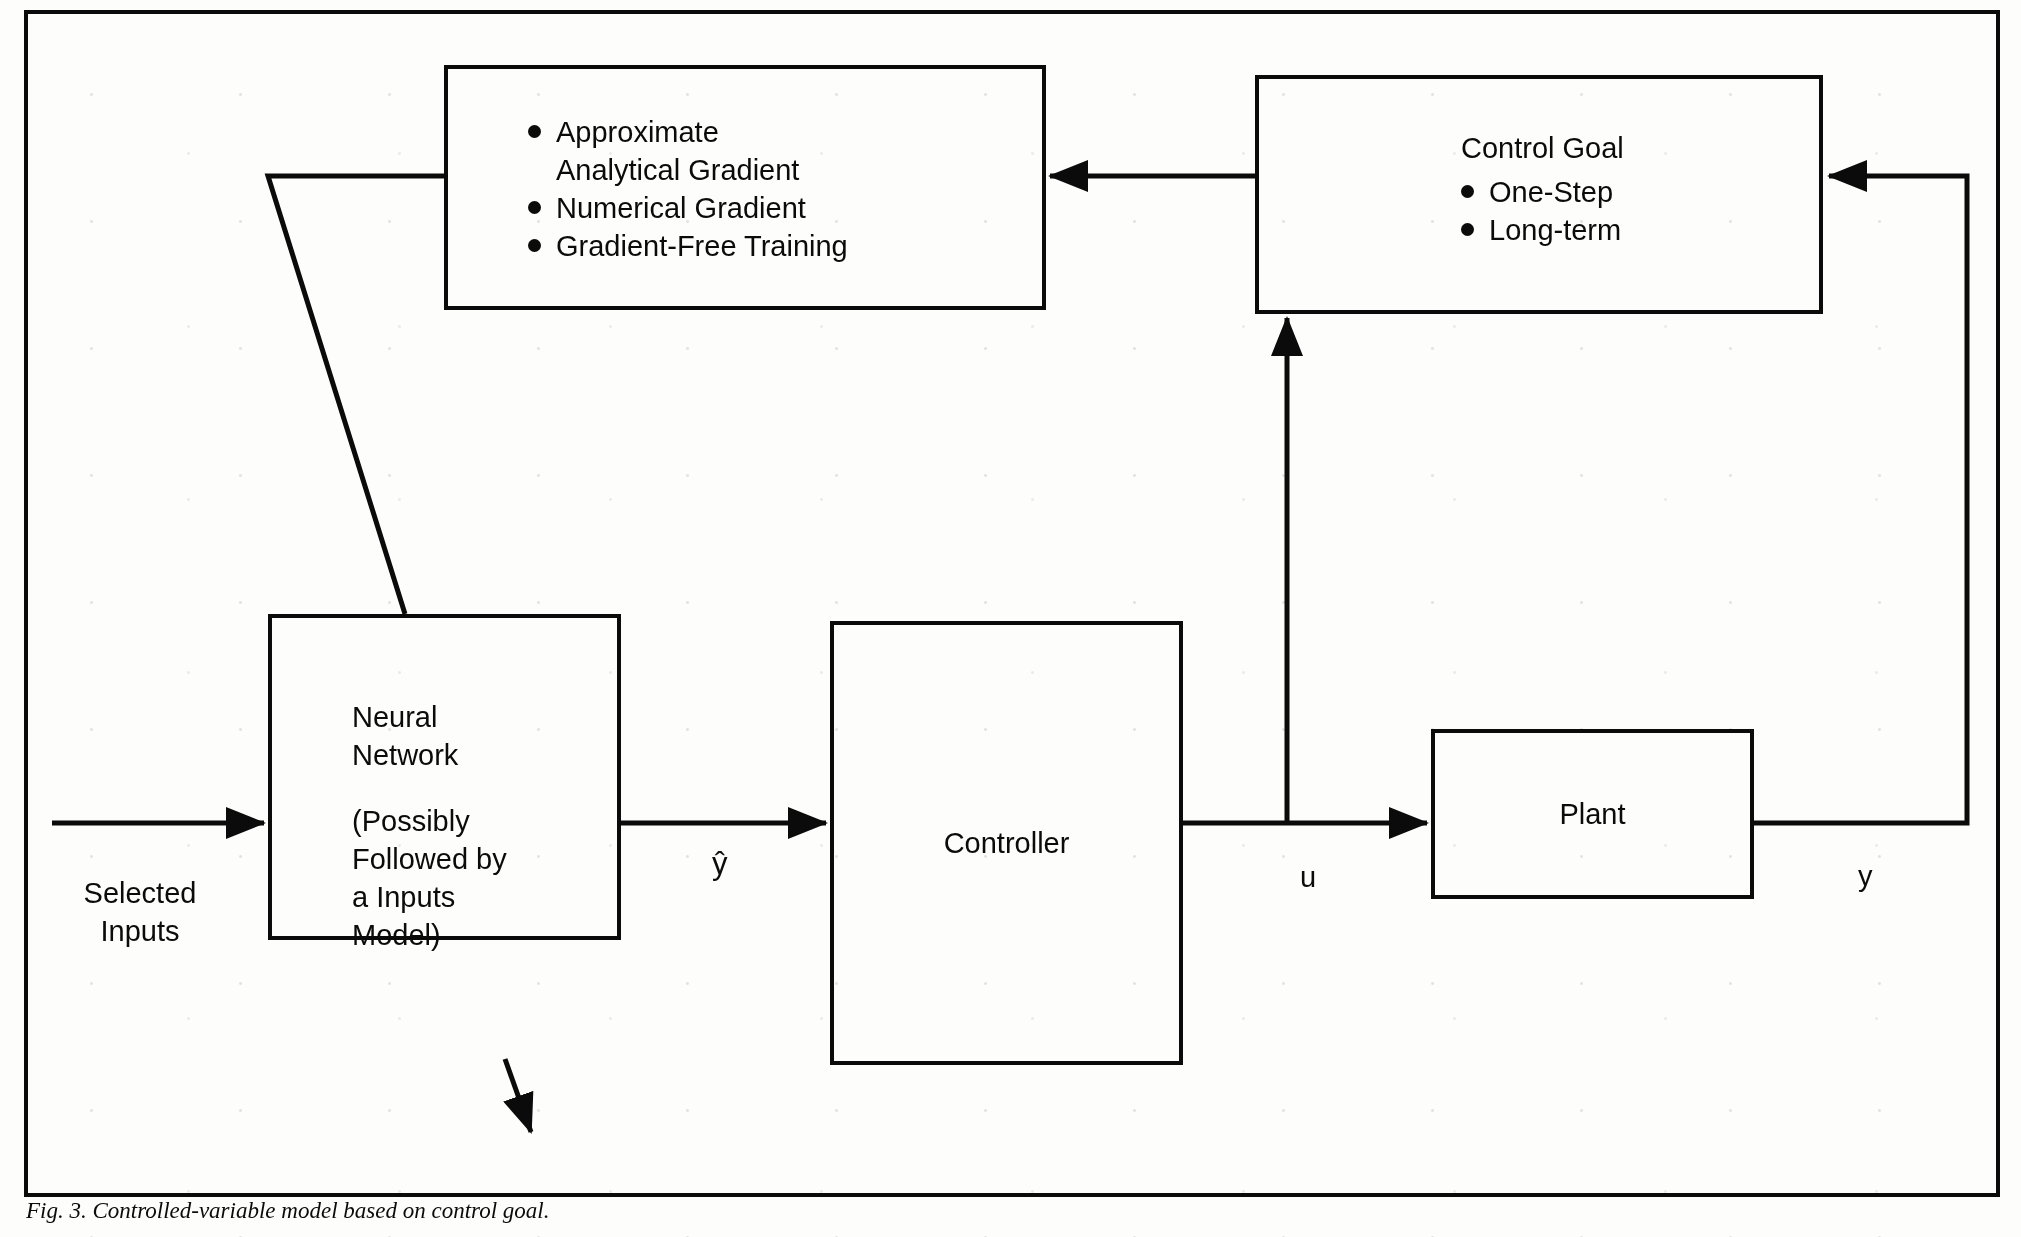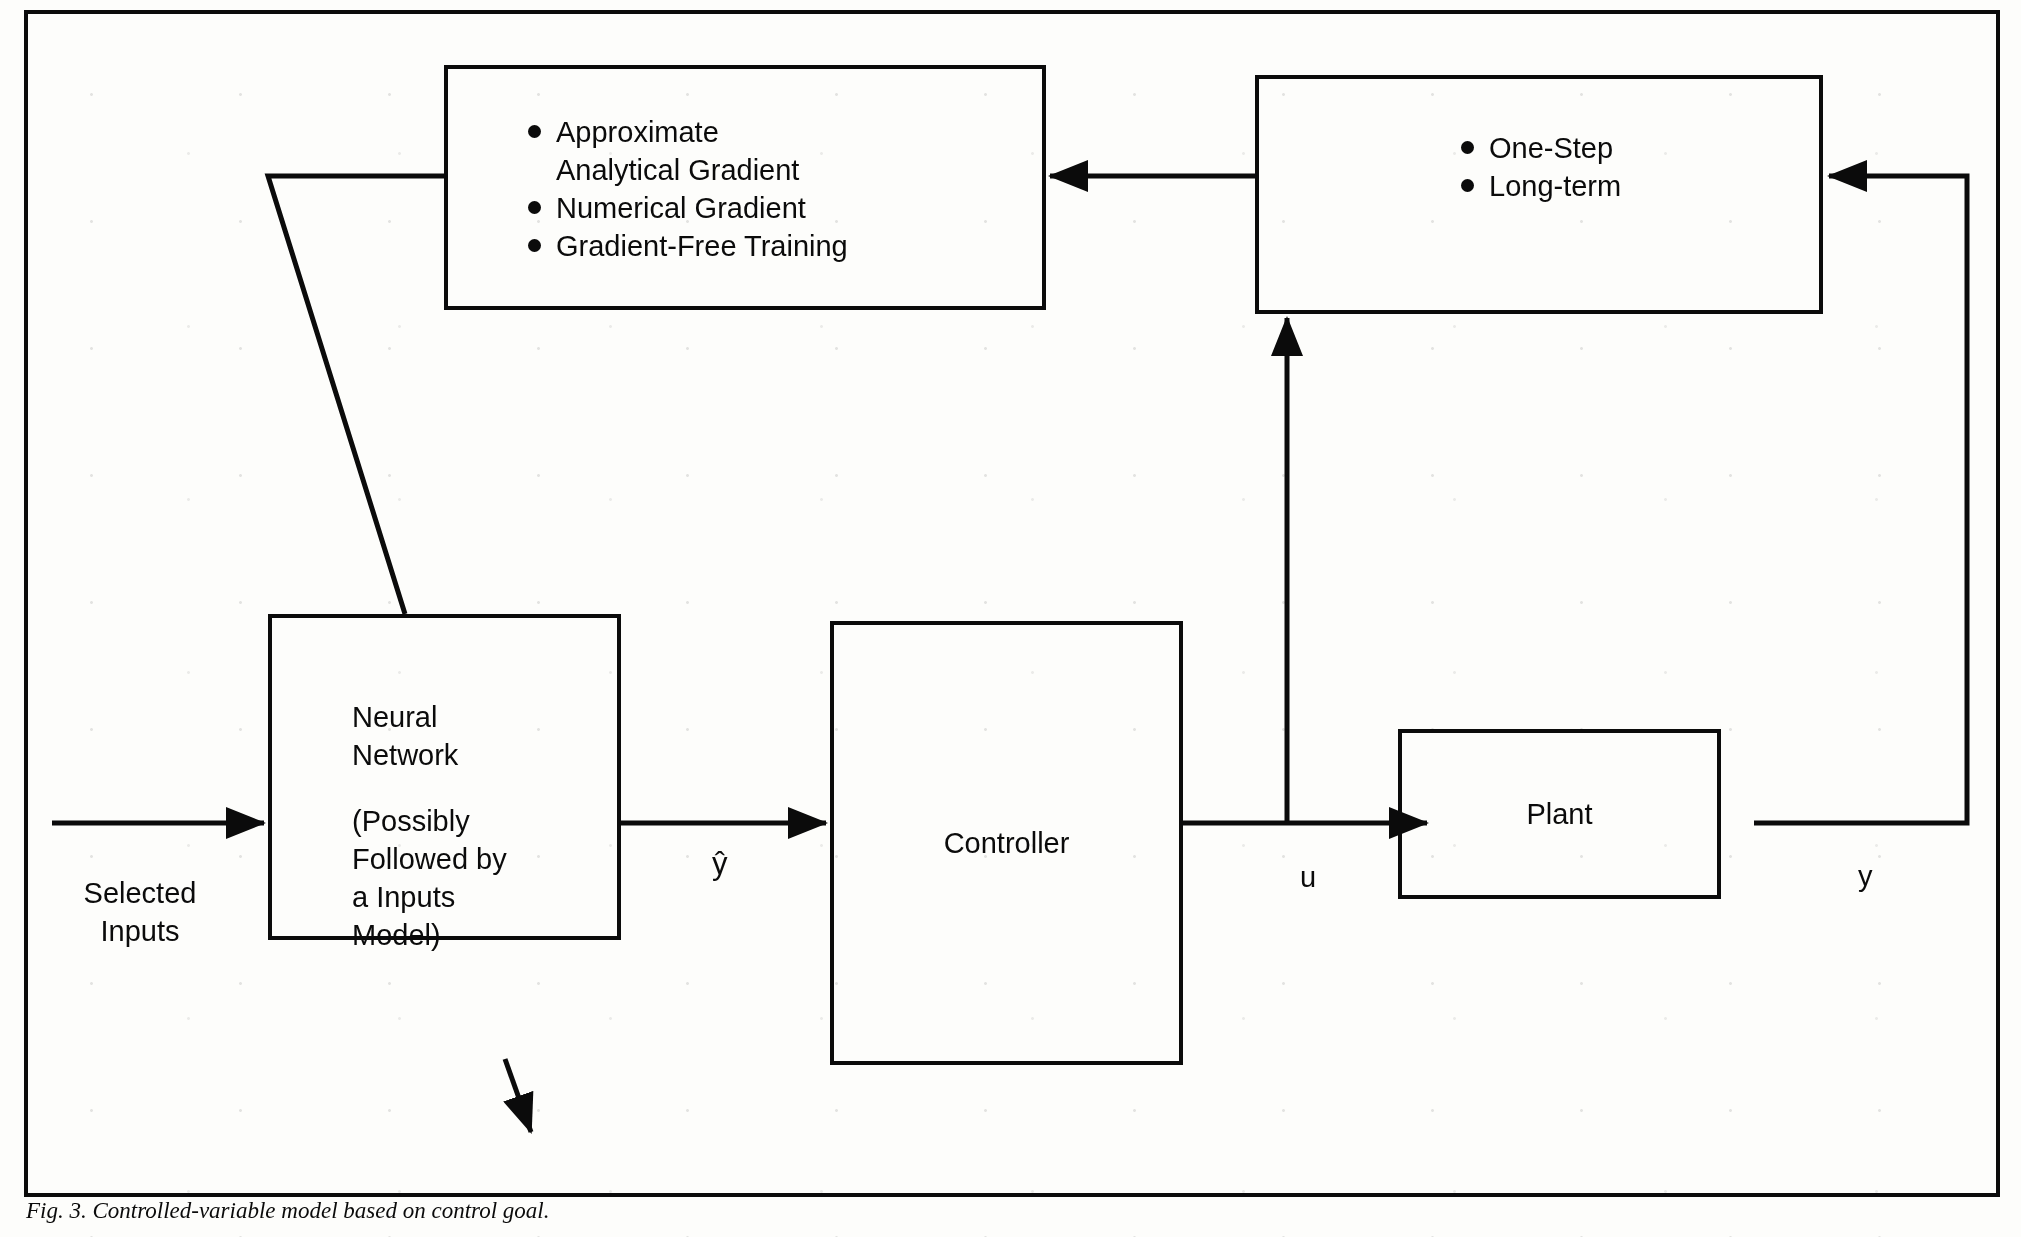--- a/index.html
+++ b/index.html
@@ -22,21 +22,21 @@
     border:4px solid #0b0b0b;
   }
   .box{
     position:absolute;border:4px solid #0b0b0b;box-sizing:border-box;
     font-size:29px;line-height:38px;
   }
   .methods-box{left:444px;top:65px;width:602px;height:245px;padding:44px 20px 0 80px;}
   .goal-box{left:1255px;top:75px;width:568px;height:239px;padding:50px 20px 0 202px;}
   .nn-box{left:268px;top:614px;width:353px;height:326px;padding:80px 16px 0 80px;}
   .controller-box{left:830px;top:621px;width:353px;height:444px;display:flex;align-items:center;justify-content:center;}
-  .plant-box{left:1398px;top:729px;width:323px;height:170px;display:flex;align-items:center;justify-content:center;}
+  .plant-box{left:1431px;top:729px;width:323px;height:170px;display:flex;align-items:center;justify-content:center;}
   .bullet-item{display:flex;align-items:flex-start;}
   .dot{display:inline-block;width:13px;height:13px;border-radius:50%;background:#0b0b0b;flex:0 0 13px;margin-top:12px;margin-right:15px;}
   .wrap-narrow{max-width:290px;display:inline-block;}
   .goal-title{margin-bottom:6px;}
   .nn-line{white-space:nowrap;}
   .nn-line.gap{margin-top:28px;}
   .flabel{position:absolute;font-size:29px;line-height:38px;}
   .flabel.center{text-align:center;}
   .yhat{font-size:31px;}
   .caption{
@@ -86,20 +86,21 @@
       <span class="dot"></span>
       <span>Numerical Gradient</span>
     </div>
     <div class="bullet-item">
       <span class="dot"></span>
       <span>Gradient-Free Training</span>
     </div>
   </div>
 
   <div class="box goal-box">
+    <div class="goal-title">Control Goal</div>
     <div class="bullet-item">
       <span class="dot"></span>
       <span>One-Step</span>
     </div>
     <div class="bullet-item">
       <span class="dot"></span>
       <span>Long-term</span>
     </div>
   </div>
 

